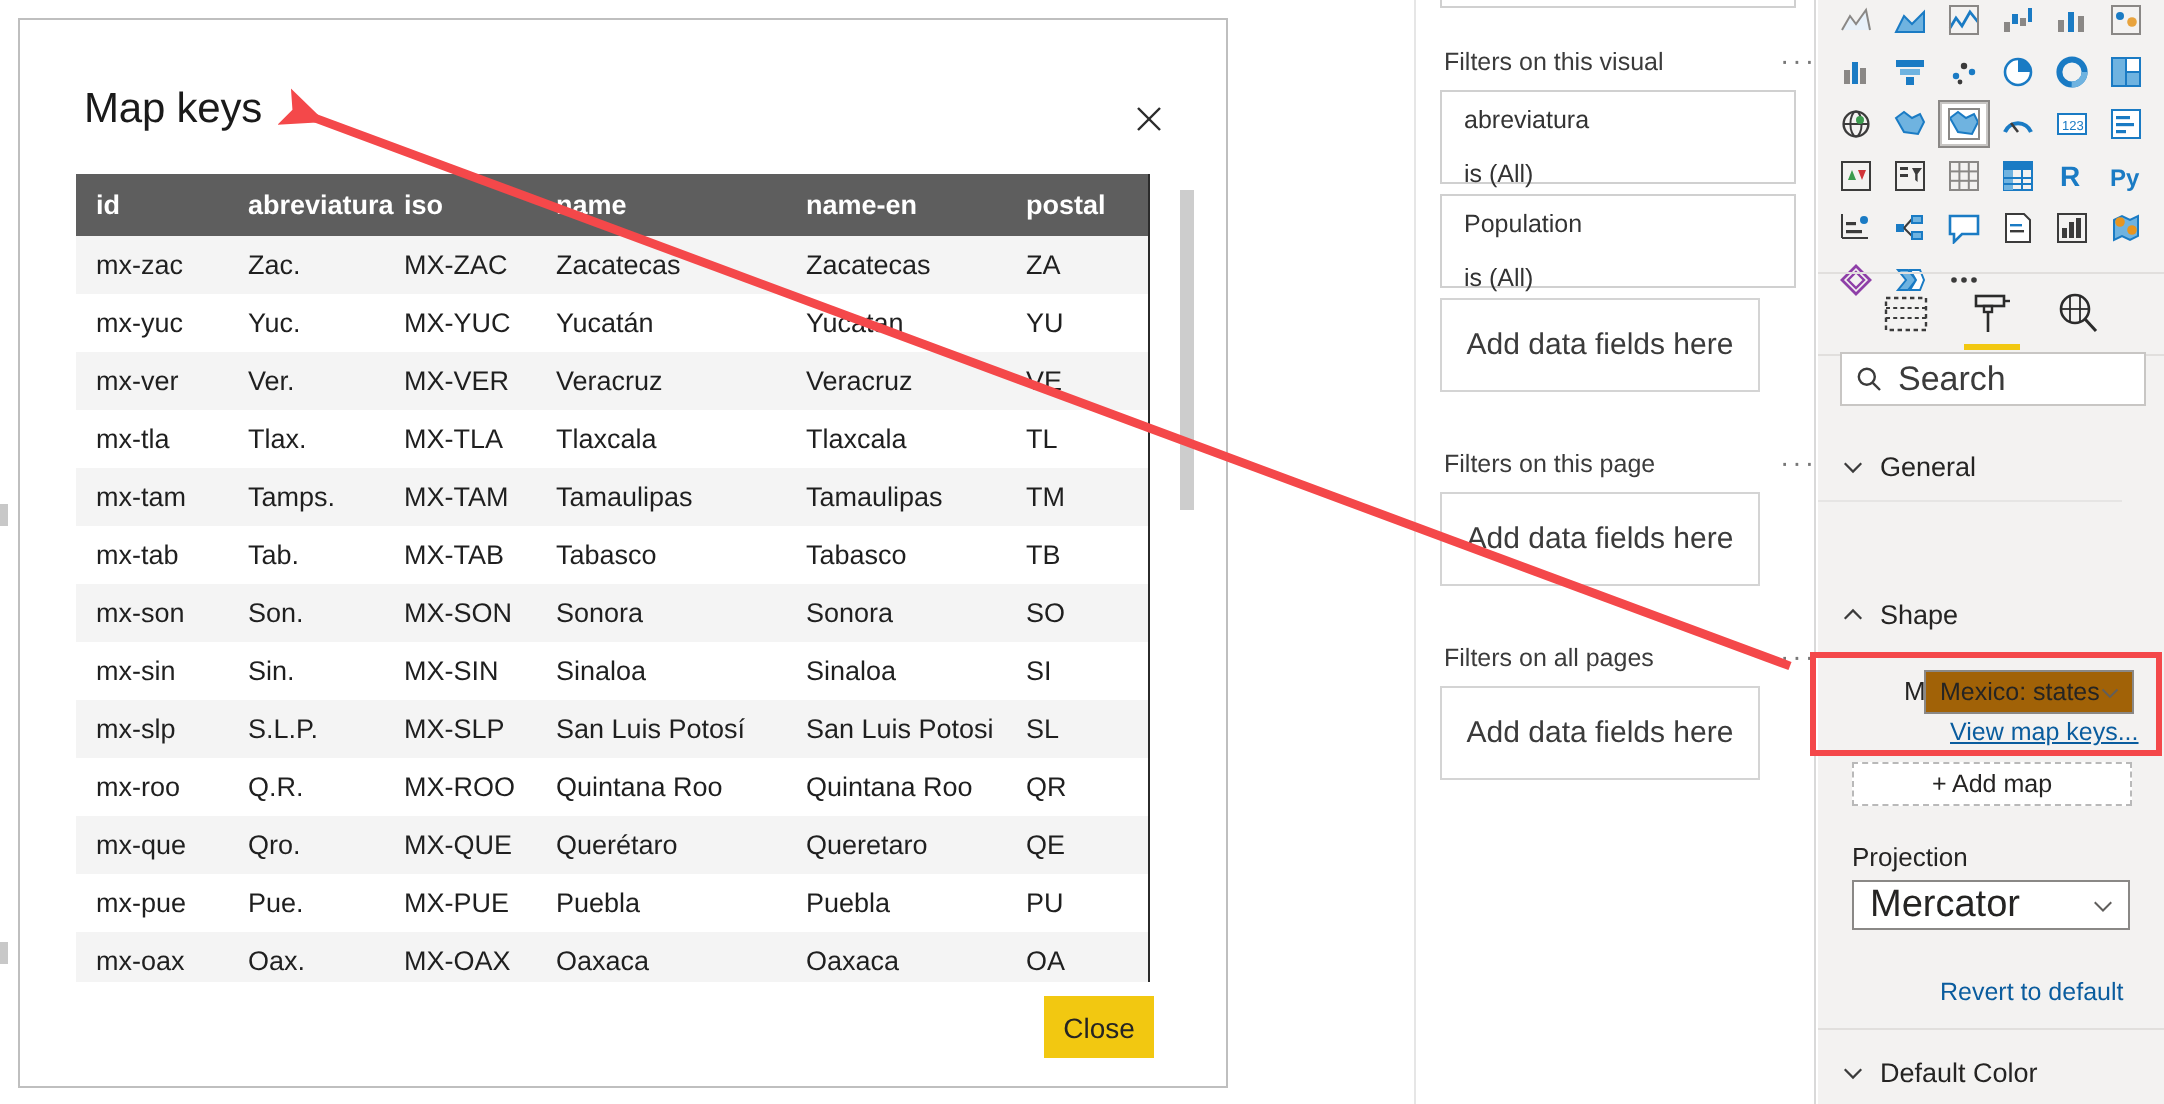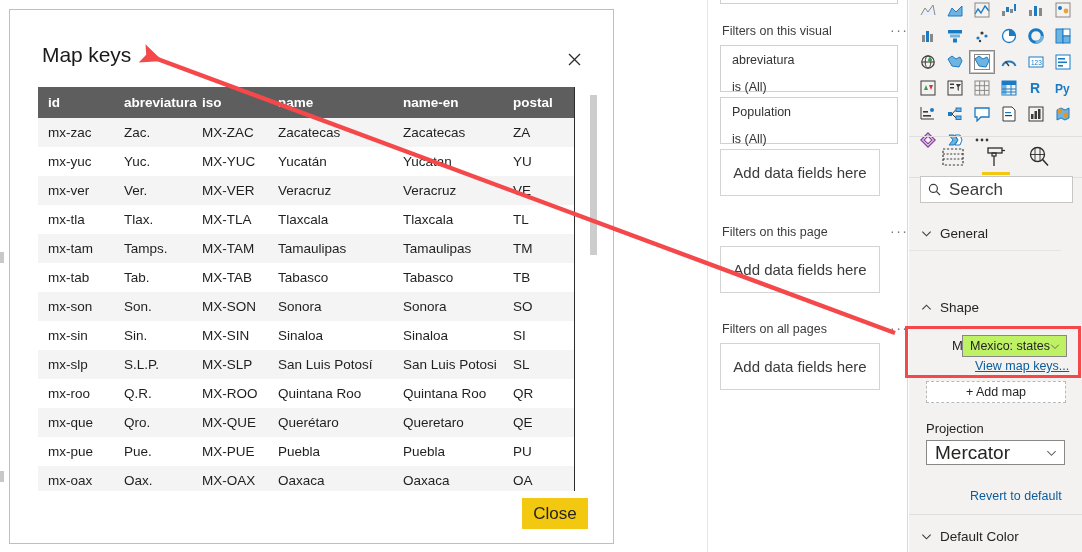--- a/index.html
+++ b/index.html
@@ -87,25 +87,25 @@
   .dlg-scroll-thumb {
     position: absolute;
     left: 580px; top: 85px;
     width: 7px; height: 160px;
     background: #cdcdcd;
   }
 
   .close-button {
     position: absolute;
     left: 512px; top: 488px;
-    width: 66px; height: 31px;
+    width: 55px; height: 31px;
     background: #f2c811;
     color: #252423;
     border: none;
-    font-size: 17px;
+    font-size: 14px;
     font-family: "Liberation Sans", sans-serif;
     cursor: pointer;
   }
 
   
   .edge-tick {
     position: absolute; left: 0px; width: 4px; height: 11px;
     background: #c8c8c8;
   }
 
@@ -247,21 +247,21 @@
     pointer-events: none;
     z-index: 40;
   }
   .map-label {
     position: absolute; left: 952px; top: 338px;
     font-size: 13px; color: #252423;
   }
   .map-select {
     position: absolute; left: 962px; top: 335px;
     width: 105px; height: 22px;
-    border: 1px solid #8a8886; background: #bef264;
+    border: 1px solid #8a8886; background: #a16207;
     display: flex; align-items: center; justify-content: space-between;
     padding: 0 6px 0 7px;
     font-size: 12.5px; color: #252423;
     cursor: pointer;
   }
   .view-map-keys {
     position: absolute; left: 975px; top: 359px;
     font-size: 12.5px; color: #0a5c9e;
     text-decoration: underline;
     cursor: pointer;

